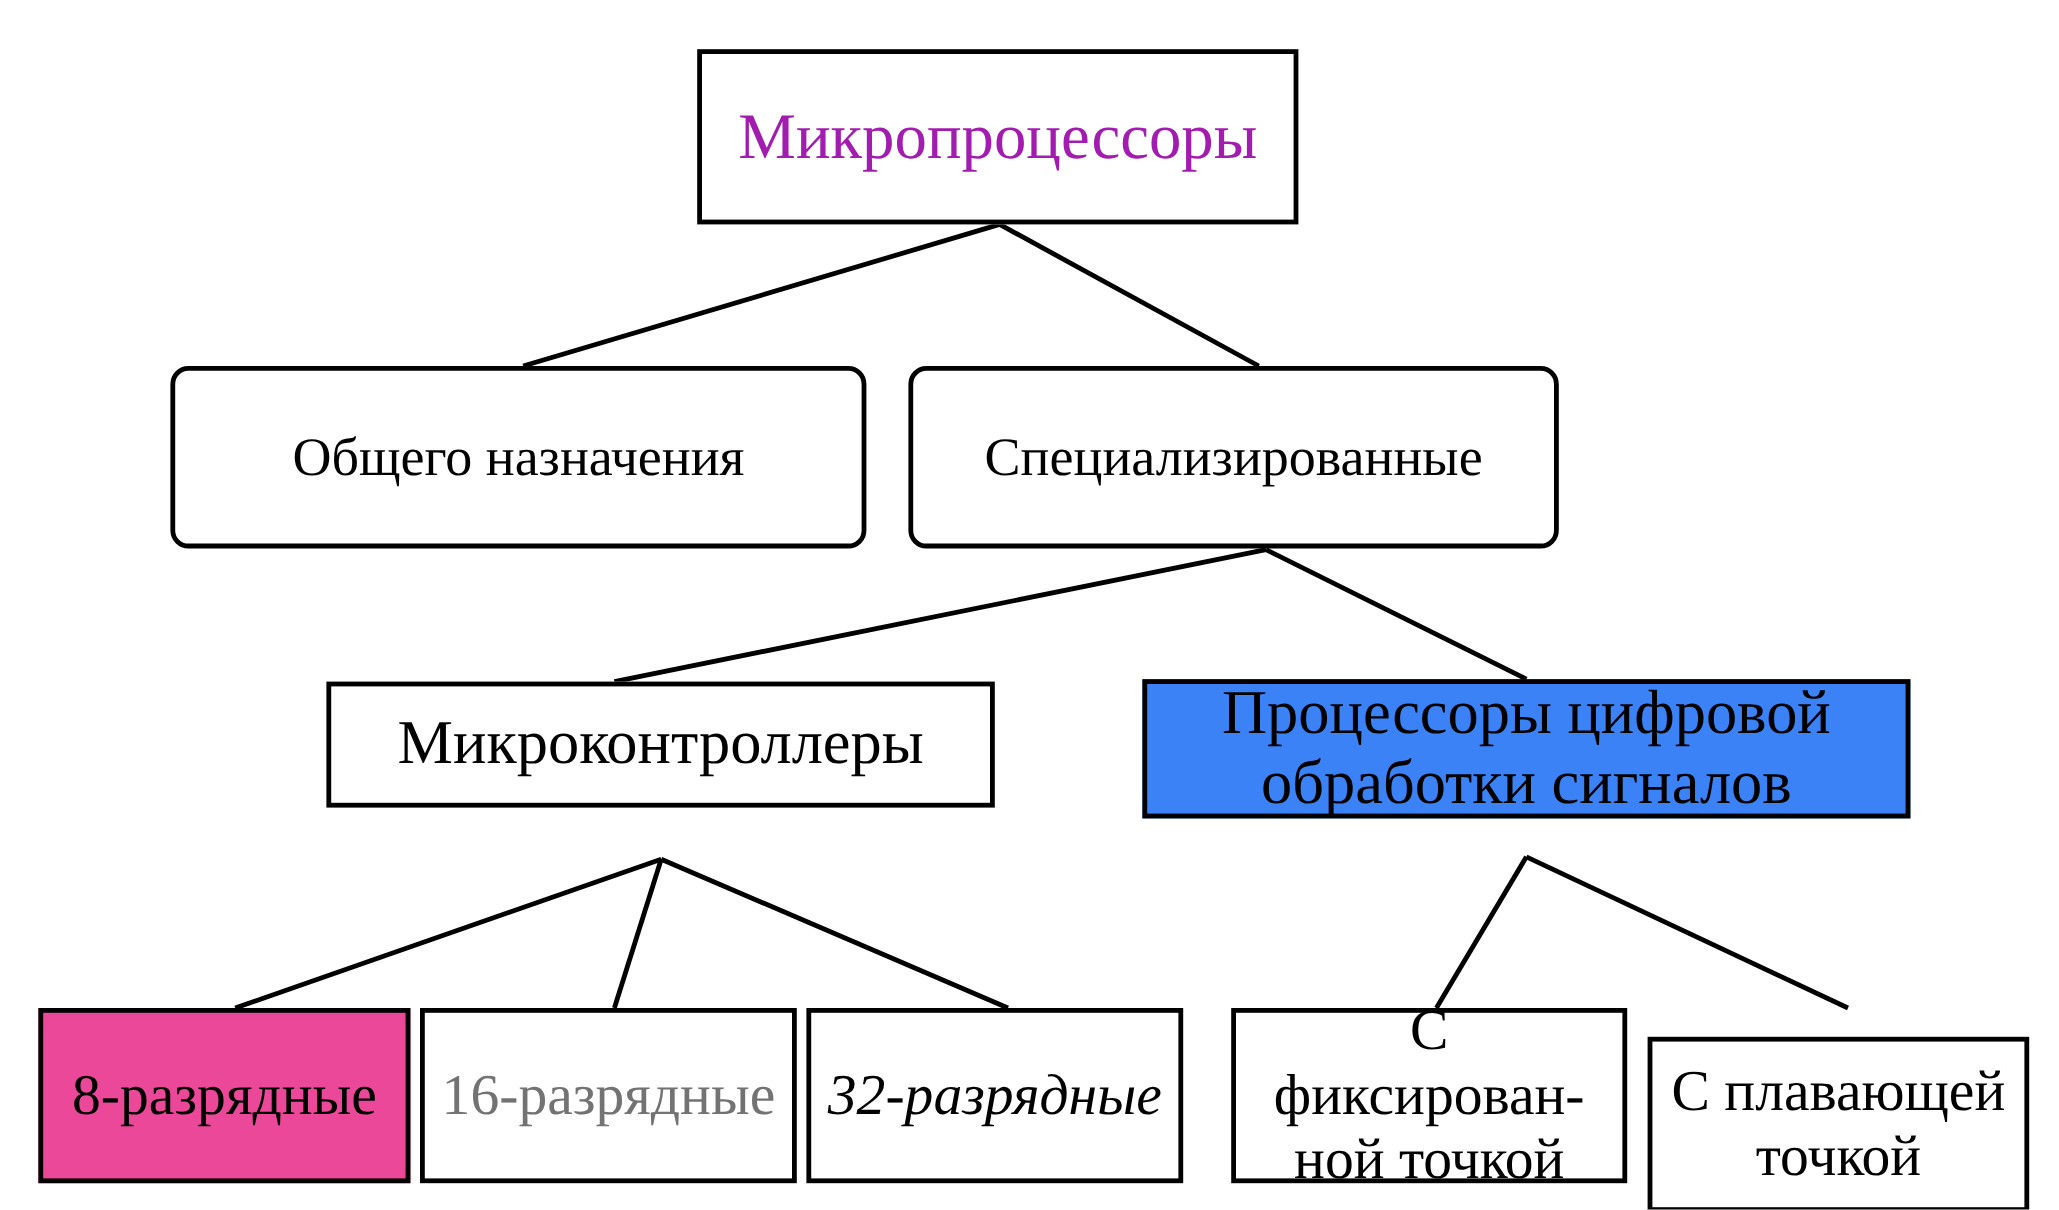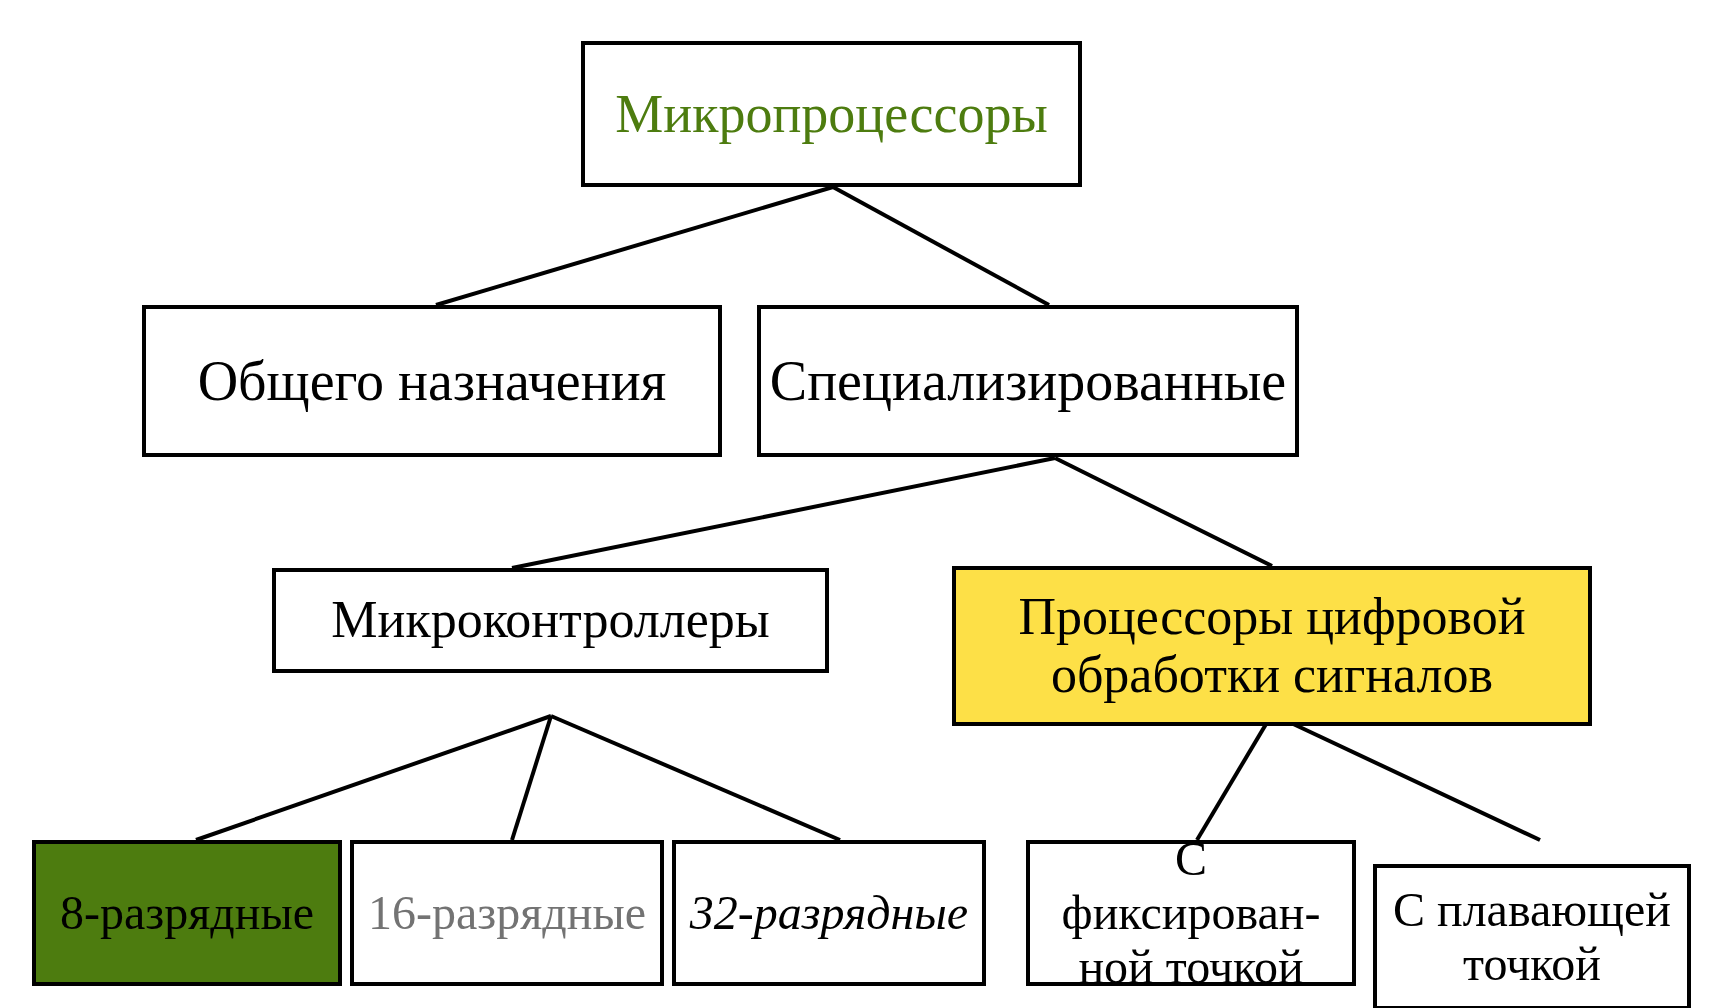--- a/index.html
+++ b/index.html
@@ -5,21 +5,21 @@
   html,body{margin:0;padding:0;background:#ffffff;}
   body{width:1716px;height:1008px;overflow:hidden;
        font-family:"Liberation Serif","DejaVu Serif",serif;color:#000;}
   #diagram{position:relative;width:1716px;height:1008px;background:#fff;}
   #edges{position:absolute;left:0;top:0;width:1716px;height:1008px;pointer-events:none;}
   .node{position:absolute;box-sizing:border-box;background:#fff;border:4px solid #000;
         display:flex;align-items:center;justify-content:center;text-align:center;
         line-height:1.12;z-index:2;}
   .node .label{display:block;padding:0 10px;white-space:pre-line;}
   .t-root   {font-size:54px;}
-  .t-lvl2   {font-size:56px;}
+  .t-lvl2   {font-size:45px;border-radius:15px;}
   .t-lvl3   {font-size:52px;}
   .t-leaf   {font-size:48px;}
   .t-leaf2  {font-size:48px;}
 </style>
 </head>
 <body>
 
 <div id="diagram">
 
   <svg id="edges" viewBox="0 0 1716 1008" preserveAspectRatio="none">
@@ -27,42 +27,42 @@
       <line x1="833" y1="187" x2="1049" y2="305" stroke="#000000" stroke-width="4" stroke-linecap="butt"></line>
       <line x1="1055" y1="458" x2="512" y2="568" stroke="#000000" stroke-width="4" stroke-linecap="butt"></line>
       <line x1="1055" y1="458" x2="1272" y2="566" stroke="#000000" stroke-width="4" stroke-linecap="butt"></line>
       <line x1="551" y1="716" x2="196" y2="840" stroke="#000000" stroke-width="4" stroke-linecap="butt"></line>
       <line x1="551" y1="716" x2="512" y2="840" stroke="#000000" stroke-width="4" stroke-linecap="butt"></line>
       <line x1="551" y1="716" x2="840" y2="840" stroke="#000000" stroke-width="4" stroke-linecap="butt"></line>
       <line x1="1272" y1="714" x2="1197" y2="840" stroke="#000000" stroke-width="4" stroke-linecap="butt"></line>
       <line x1="1272" y1="714" x2="1540" y2="840" stroke="#000000" stroke-width="4" stroke-linecap="butt"></line>
     </svg>
 
-  <div class="node t-root" style="left: 581px; top: 41px; width: 501px; height: 146px; border-color: rgb(0, 0, 0); background: rgb(255, 255, 255); color: #4d7c0f;">
+  <div class="node t-root" style="left: 581px; top: 41px; width: 501px; height: 146px; border-color: rgb(0, 0, 0); background: rgb(255, 255, 255); color: #a21caf;">
     <span class="label">Микропроцессоры</span>
   </div>
 
   <div class="node t-lvl2" style="left: 142px; top: 305px; width: 580px; height: 152px; border-color: rgb(0, 0, 0); background: rgb(255, 255, 255); color: rgb(0, 0, 0);">
     <span class="label">Общего назначения</span>
   </div>
 
   <div class="node t-lvl2" style="left: 757px; top: 305px; width: 542px; height: 152px; border-color: rgb(0, 0, 0); background: rgb(255, 255, 255); color: rgb(0, 0, 0);">
     <span class="label">Специализированные</span>
   </div>
 
   <div class="node t-lvl3" style="left: 272px; top: 568px; width: 557px; height: 105px; border-color: rgb(0, 0, 0); background: rgb(255, 255, 255); color: rgb(0, 0, 0);">
     <span class="label">Микроконтроллеры</span>
   </div>
 
-  <div class="node t-lvl3" style="left: 952px; top: 566px; width: 640px; height: 160px; border-color: rgb(0, 0, 0); background: #fde047; color: rgb(0, 0, 0);">
+  <div class="node t-lvl3" style="left: 952px; top: 566px; width: 640px; height: 116px; border-color: rgb(0, 0, 0); background: #3b82f6; color: rgb(0, 0, 0);">
     <span class="label">Процессоры цифровой
 обработки сигналов</span>
   </div>
 
-  <div class="node t-leaf" style="left: 32px; top: 840px; width: 310px; height: 146px; border-color: rgb(0, 0, 0); background: #4d7c0f; color: rgb(0, 0, 0);">
+  <div class="node t-leaf" style="left: 32px; top: 840px; width: 310px; height: 146px; border-color: rgb(0, 0, 0); background: #ec4899; color: rgb(0, 0, 0);">
     <span class="label">8-разрядные</span>
   </div>
 
   <div class="node t-leaf" style="left: 350px; top: 840px; width: 314px; height: 146px; border-color: rgb(0, 0, 0); background: rgb(255, 255, 255); color: #737373;">
     <span class="label">16-разрядные</span>
   </div>
 
   <div class="node t-leaf" style="left: 672px; top: 840px; width: 314px; height: 146px; border-color: rgb(0, 0, 0); background: rgb(255, 255, 255); color: rgb(0, 0, 0); font-style: italic;">
     <span class="label">32-разрядные</span>
   </div>

